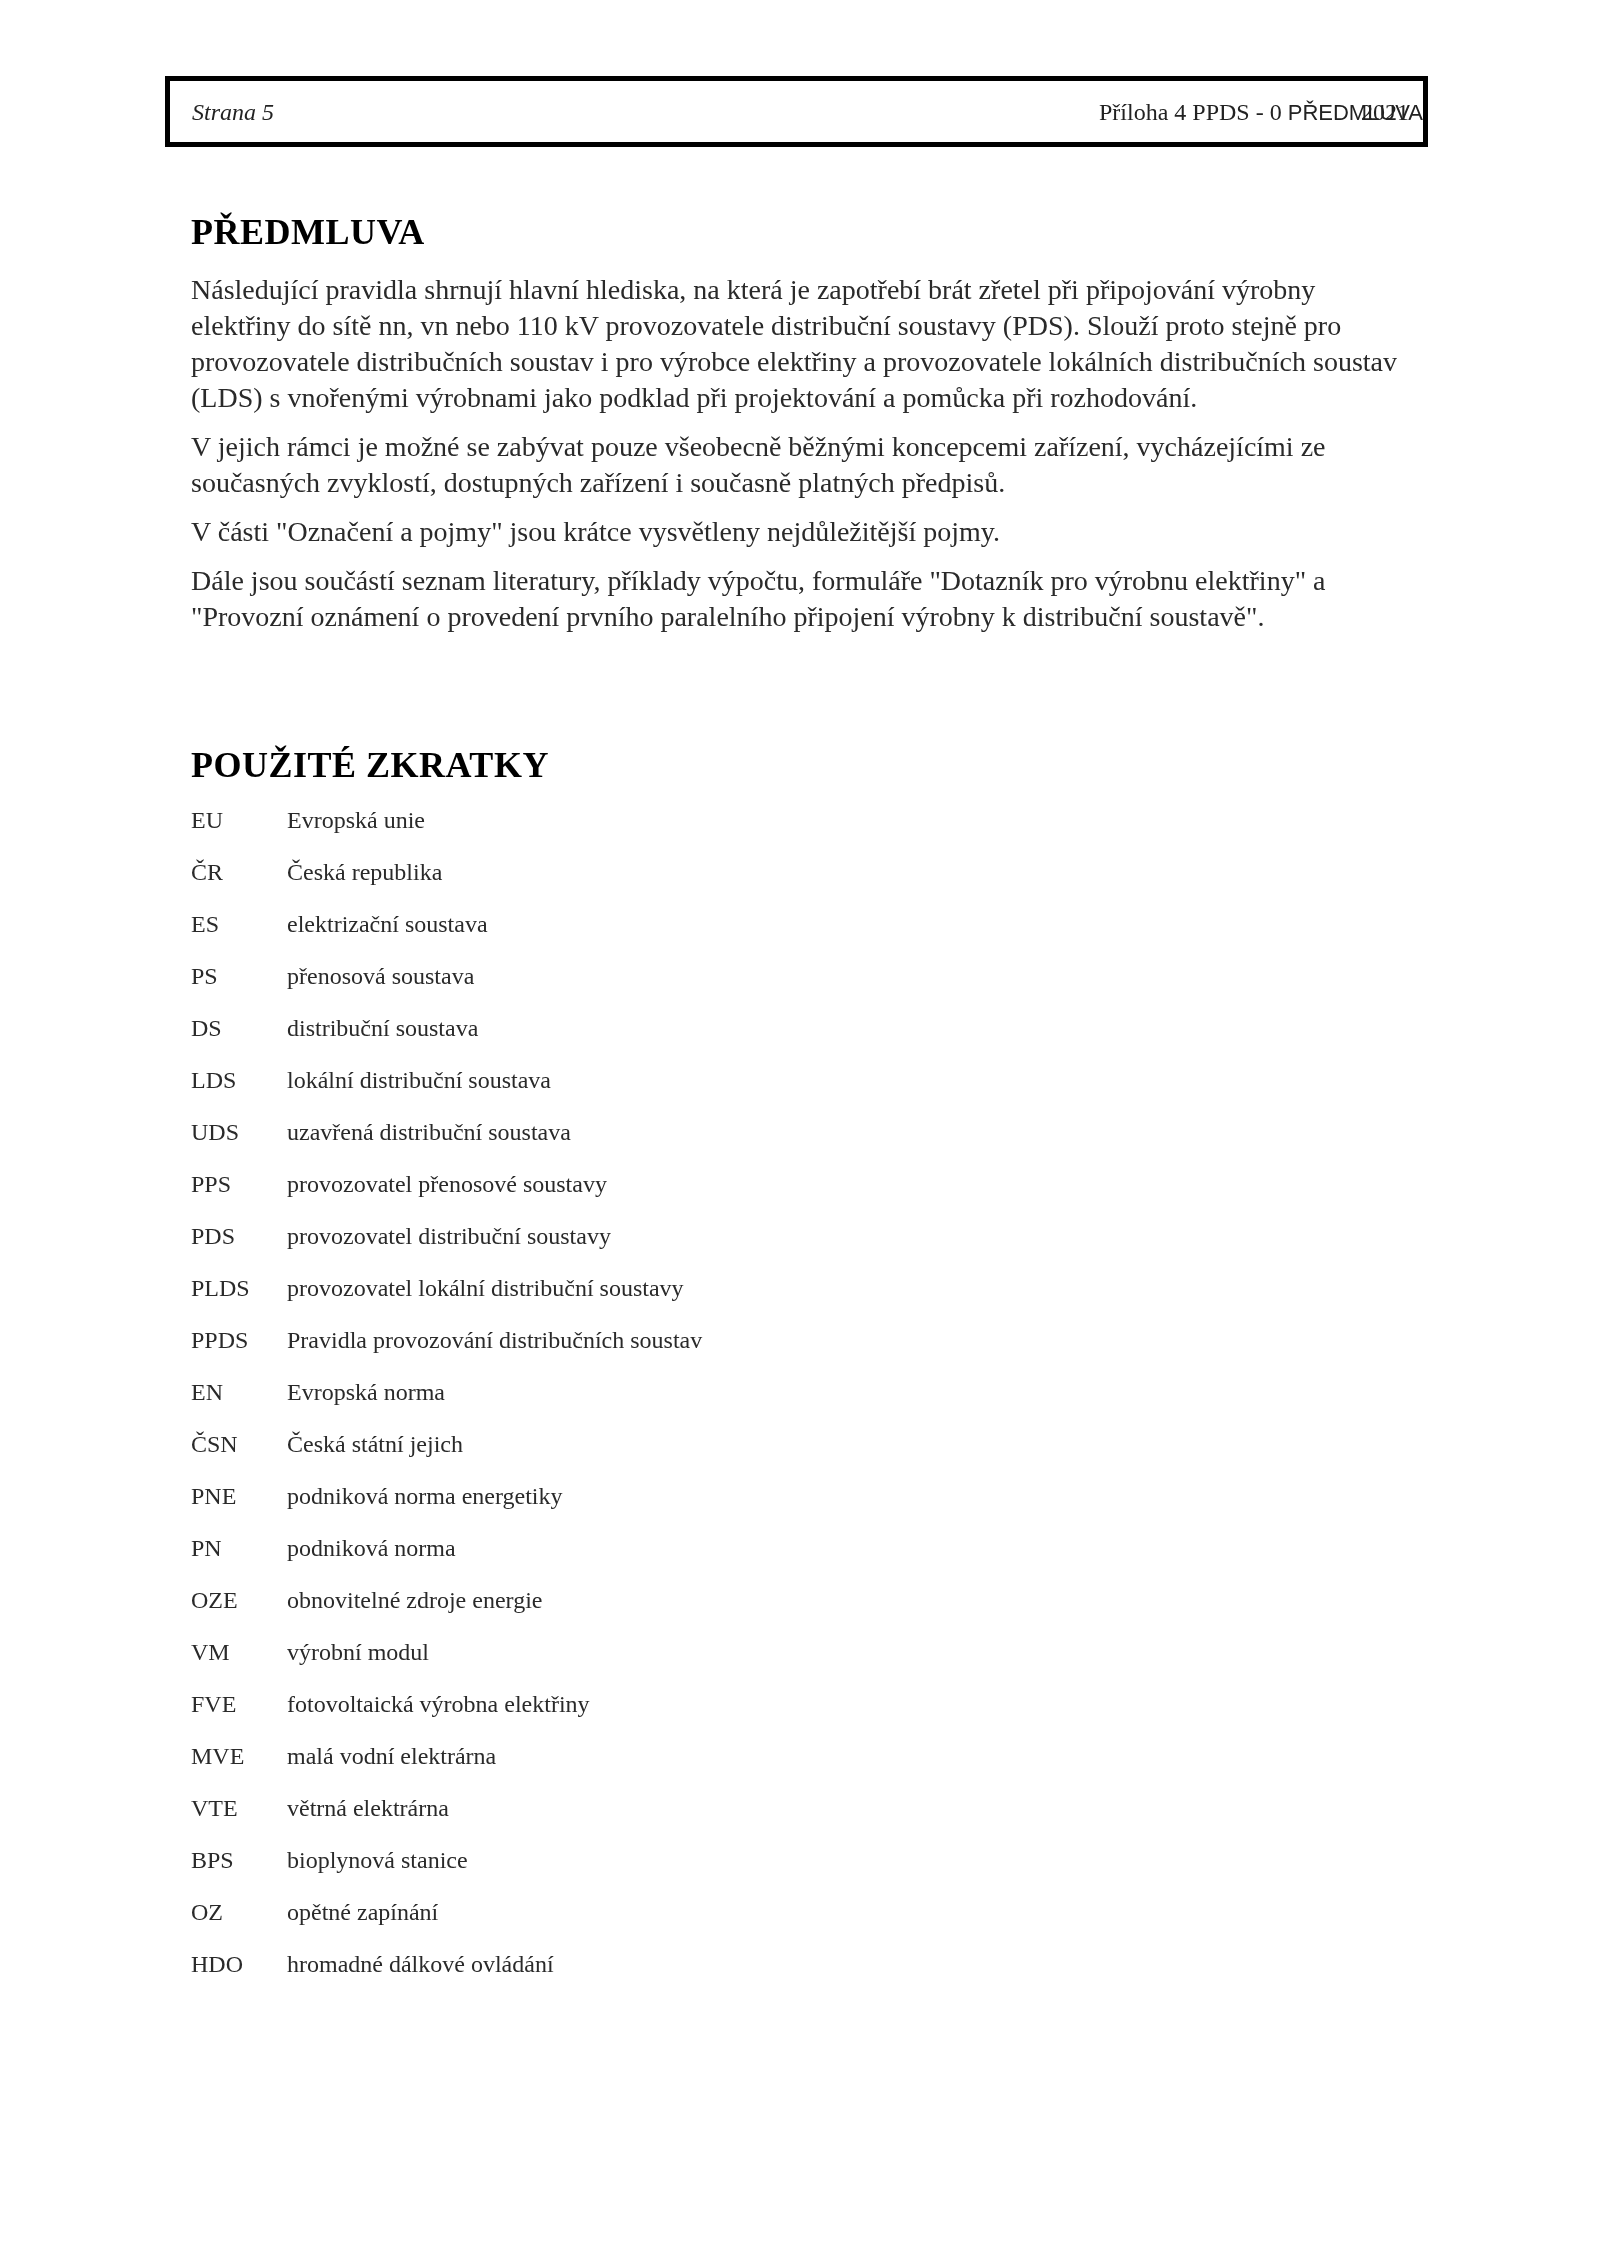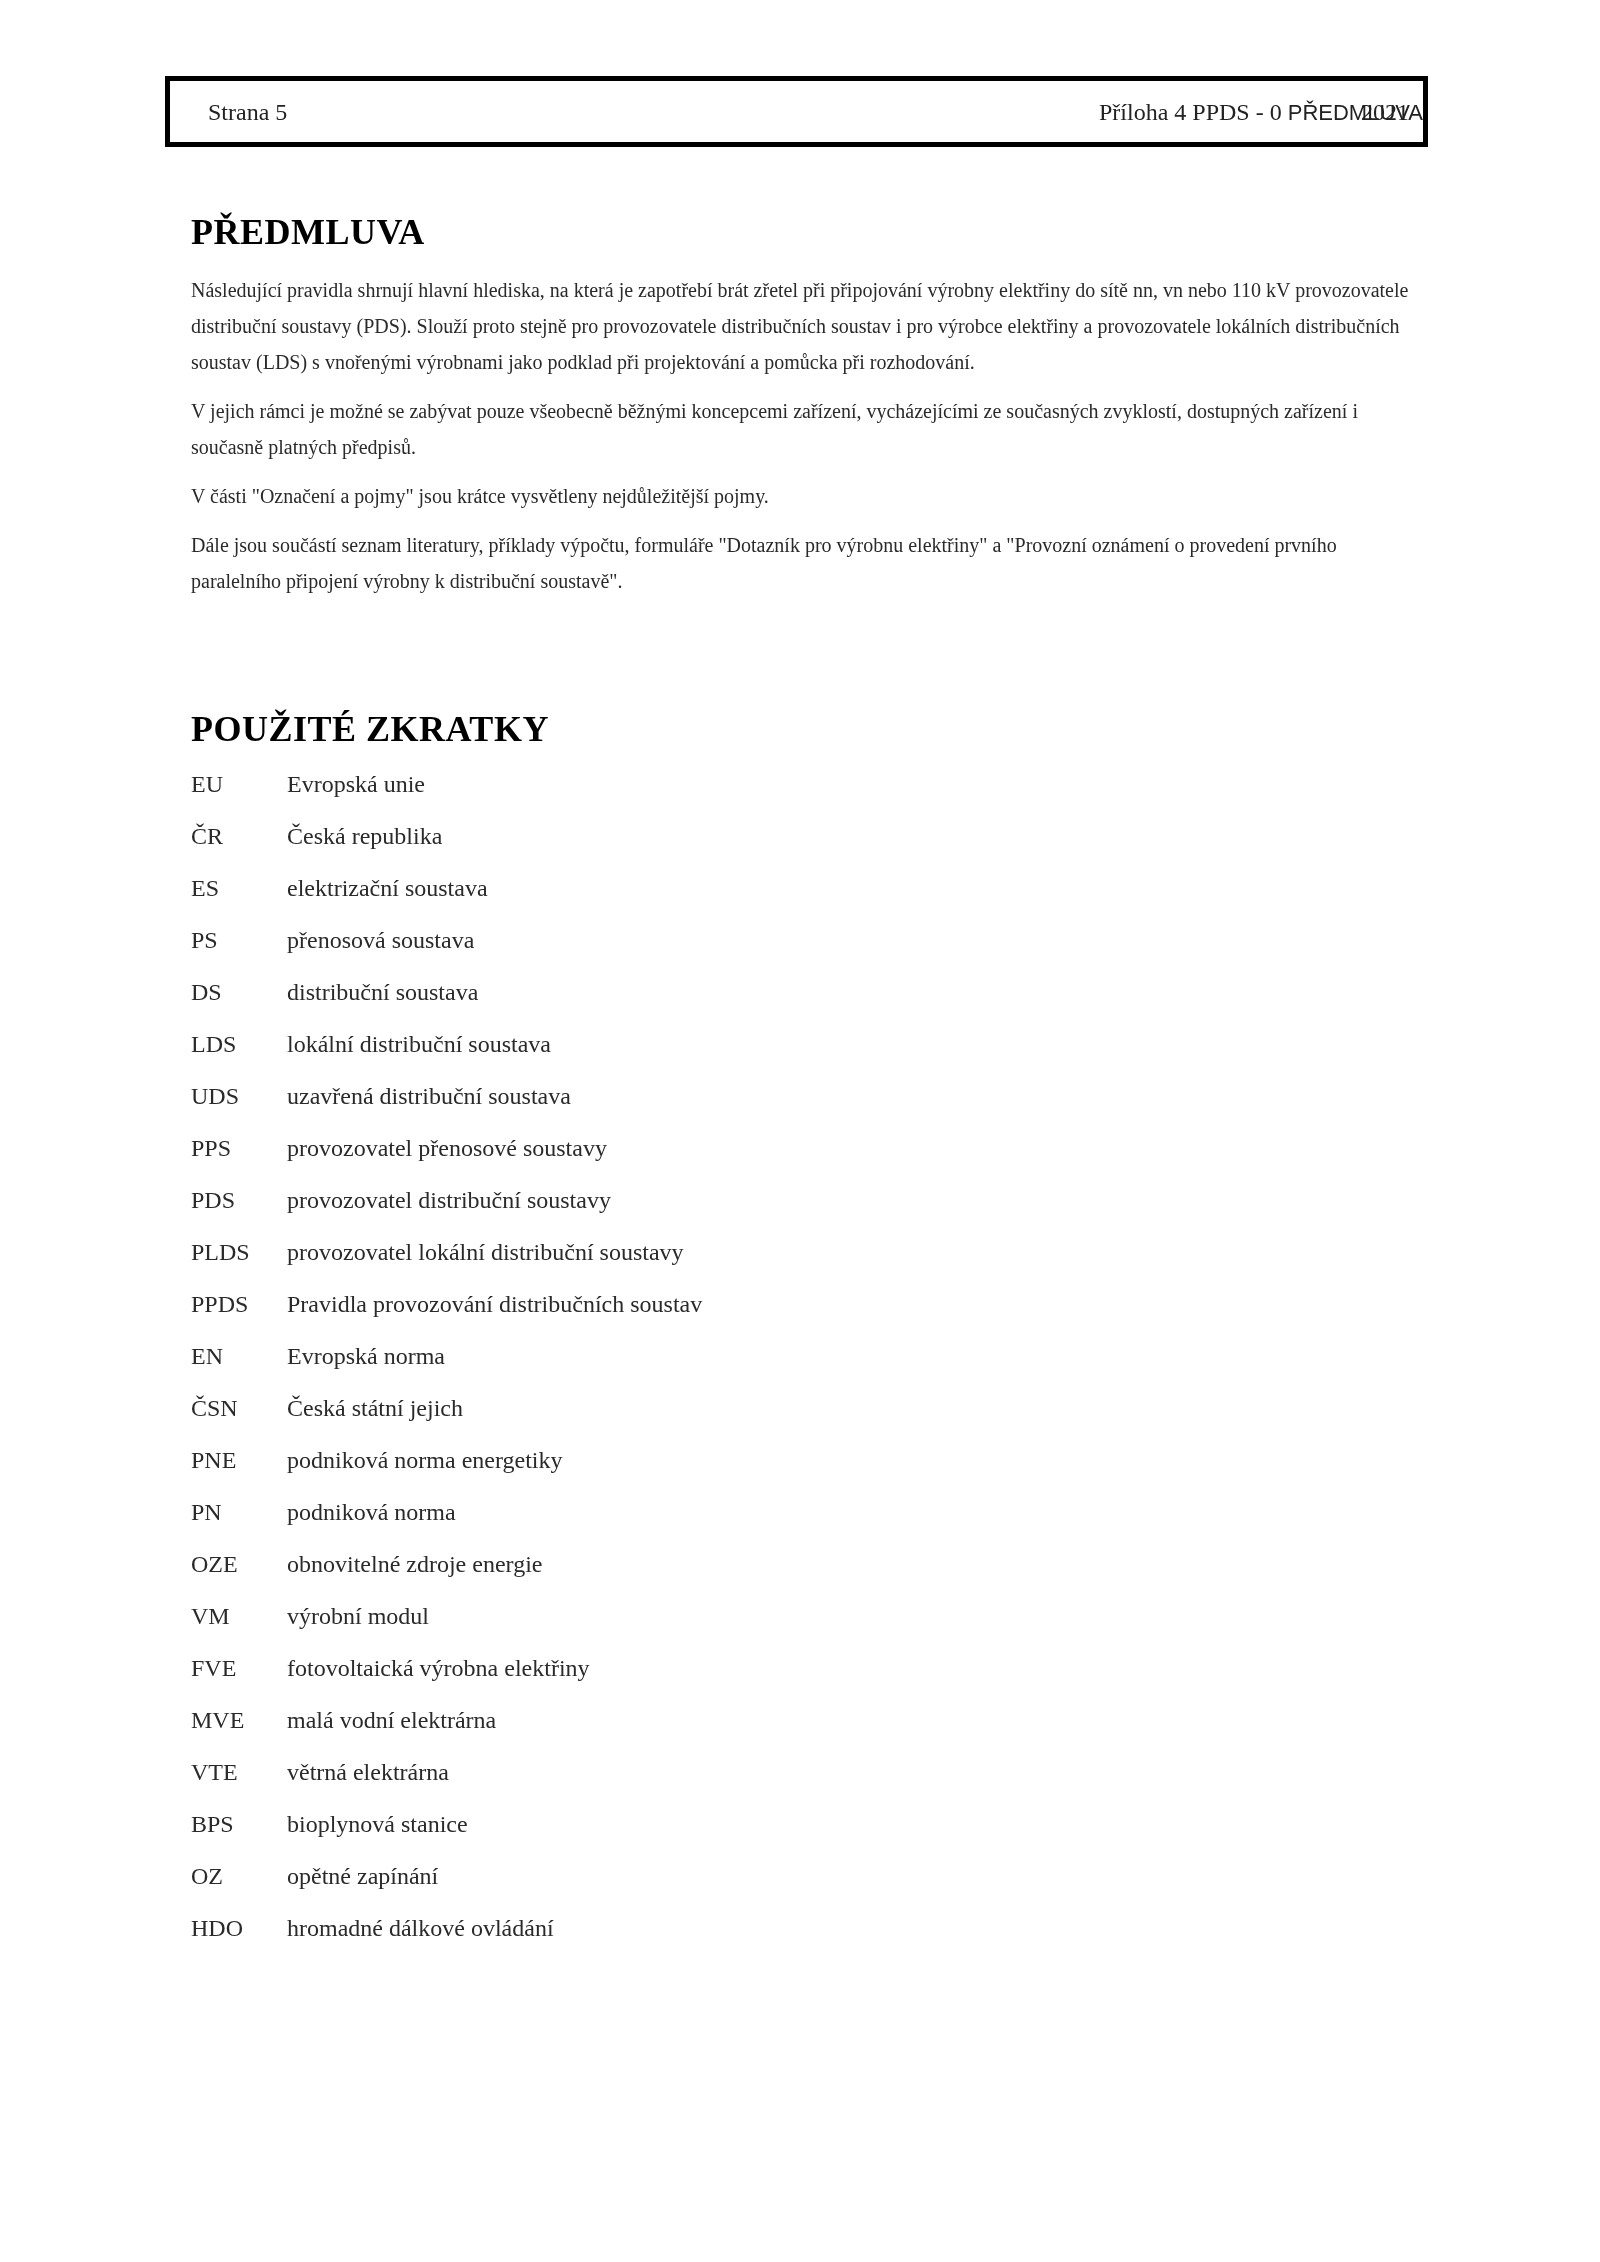--- a/index.html
+++ b/index.html
@@ -20,21 +20,21 @@
       border: 5px solid #000;
       box-sizing: content-box;
     }
     .page-header span {
       position: absolute;
       top: 16px;
       font-size: 24px;
       line-height: 30px;
       color: #222;
     }
-    .hdr-left { left: 38px; }
+    .hdr-left { left: 22px; font-style: italic; }
     .hdr-center { left: 0; right: 0; text-align: right; }
     .hdr-center .sans { font-family: "Liberation Sans", "DejaVu Sans", sans-serif; font-size: 22px; }
     .hdr-right { right: 14px; }
 
     .content {
       position: absolute;
       left: 191px;
       top: 210px;
       width: 1230px;
     }
@@ -42,21 +42,21 @@
       margin: 0;
       font-weight: bold;
       font-size: 36px;
       line-height: 44px;
       letter-spacing: 0.5px;
       color: #000;
     }
     .intro { margin-top: 18px; }
     .intro p {
       margin: 0 0 13px 0;
-      font-size: 20px;
+      font-size: 28px;
       line-height: 36px;
       color: #2a2a2a;
     }
     h1.abbr-title { margin-top: 108px; }
     .abbr-list { margin-top: 18px; }
     .abbr-row {
       display: flex;
       height: 52px;
       align-items: flex-start;
       font-size: 24px;

